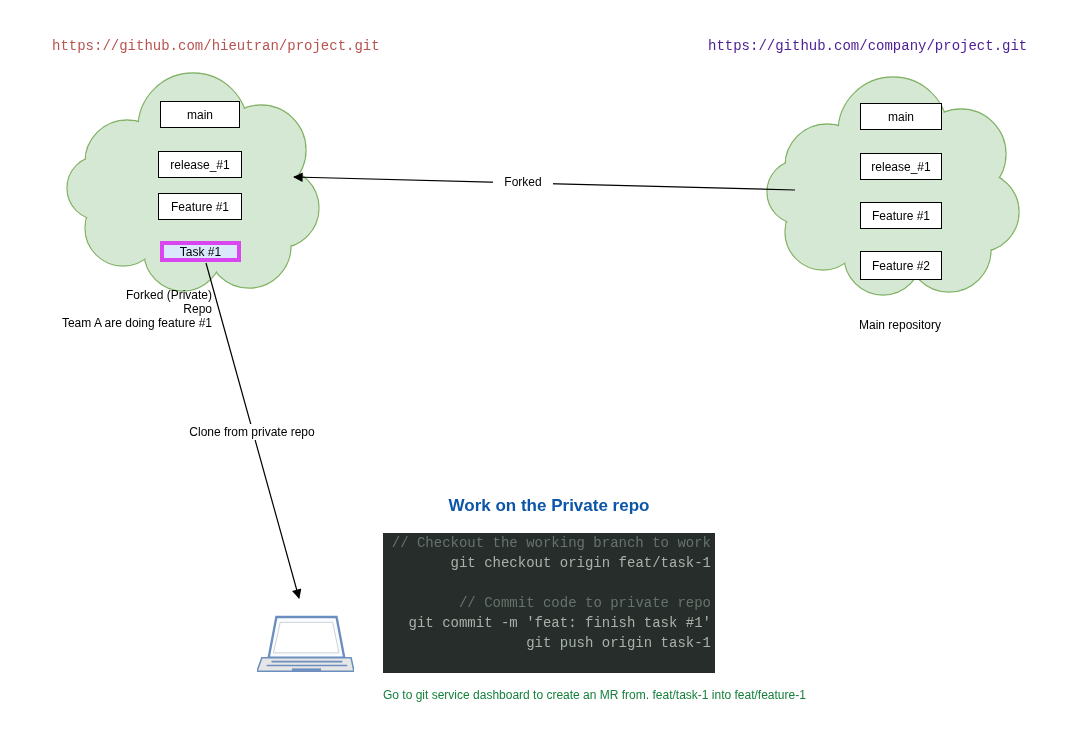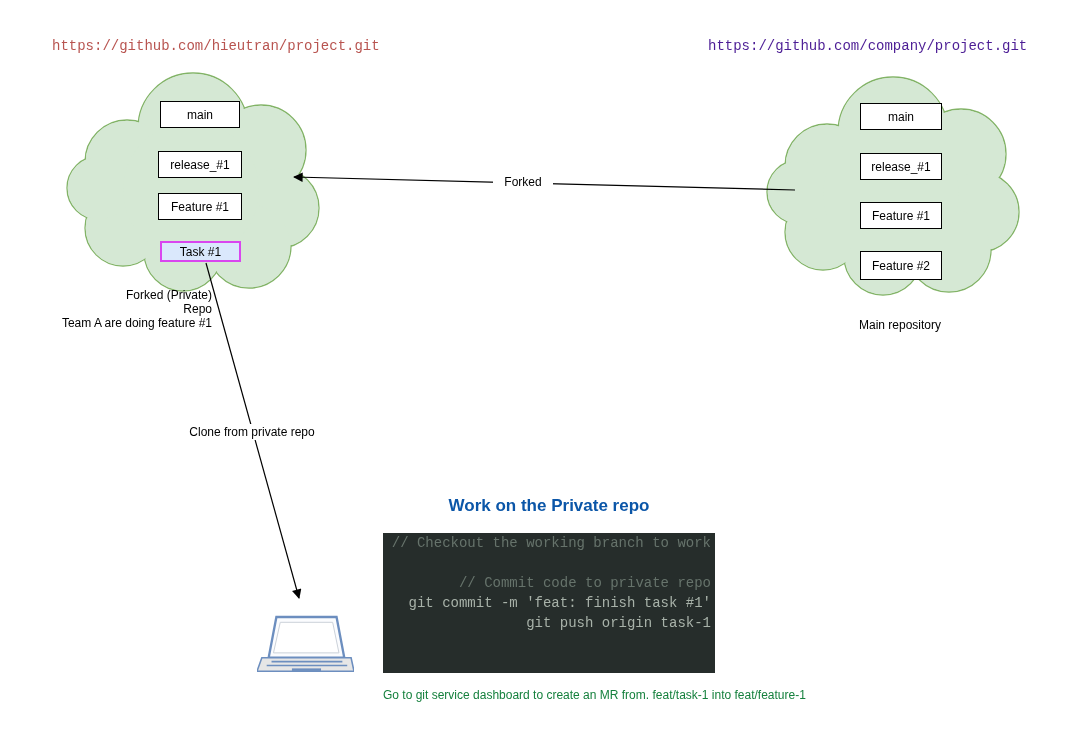--- a/index.html
+++ b/index.html
@@ -33,21 +33,21 @@
     align-items: center;
     justify-content: center;
     font-size: 12px;
     color: #000000;
     z-index: 2;
     box-sizing: border-box;
     white-space: nowrap;
   }
   .branch-task {
     background: #dae8fc;
-    border: 2px solid #d946ef;
+    border: 4px solid #d946ef;
   }
 
   .arrows-layer {
     left: 0; top: 0;
     width: 1070px; height: 742px;
     z-index: 3;
     pointer-events: none;
   }
 
   .edge-label {
@@ -190,20 +190,21 @@
     <div>Forked (Private)</div>
     <div>Repo</div>
     <div>Team A are doing feature #1</div>
   </div>
   <div class="abs diagram-caption" style="left:830px; top:318px; width:140px;">Main repository</div>
 
   <div class="abs work-title">Work on the Private repo</div>
 
   <div class="abs code-block">
     <div class="code-line comment">// Checkout the working branch to work</div>
+    <div class="code-line code">git checkout origin feat/task-1</div>
     <div class="code-line"></div>
     <div class="code-line comment">// Commit code to private repo</div>
     <div class="code-line code">git commit -m 'feat: finish task #1'</div>
     <div class="code-line code">git push origin task-1</div>
   </div>
 
   <div class="abs footer-note">Go to git service dashboard to create an MR from. feat/task-1 into feat/feature-1</div>
 
   <svg class="abs laptop-svg" width="97" height="68" viewBox="0 0 100 70">
     <polygon points="20,2 82,2 90,44 12,44" fill="#fbfcfe" stroke="#6c8ebf" stroke-width="2.4"></polygon>

